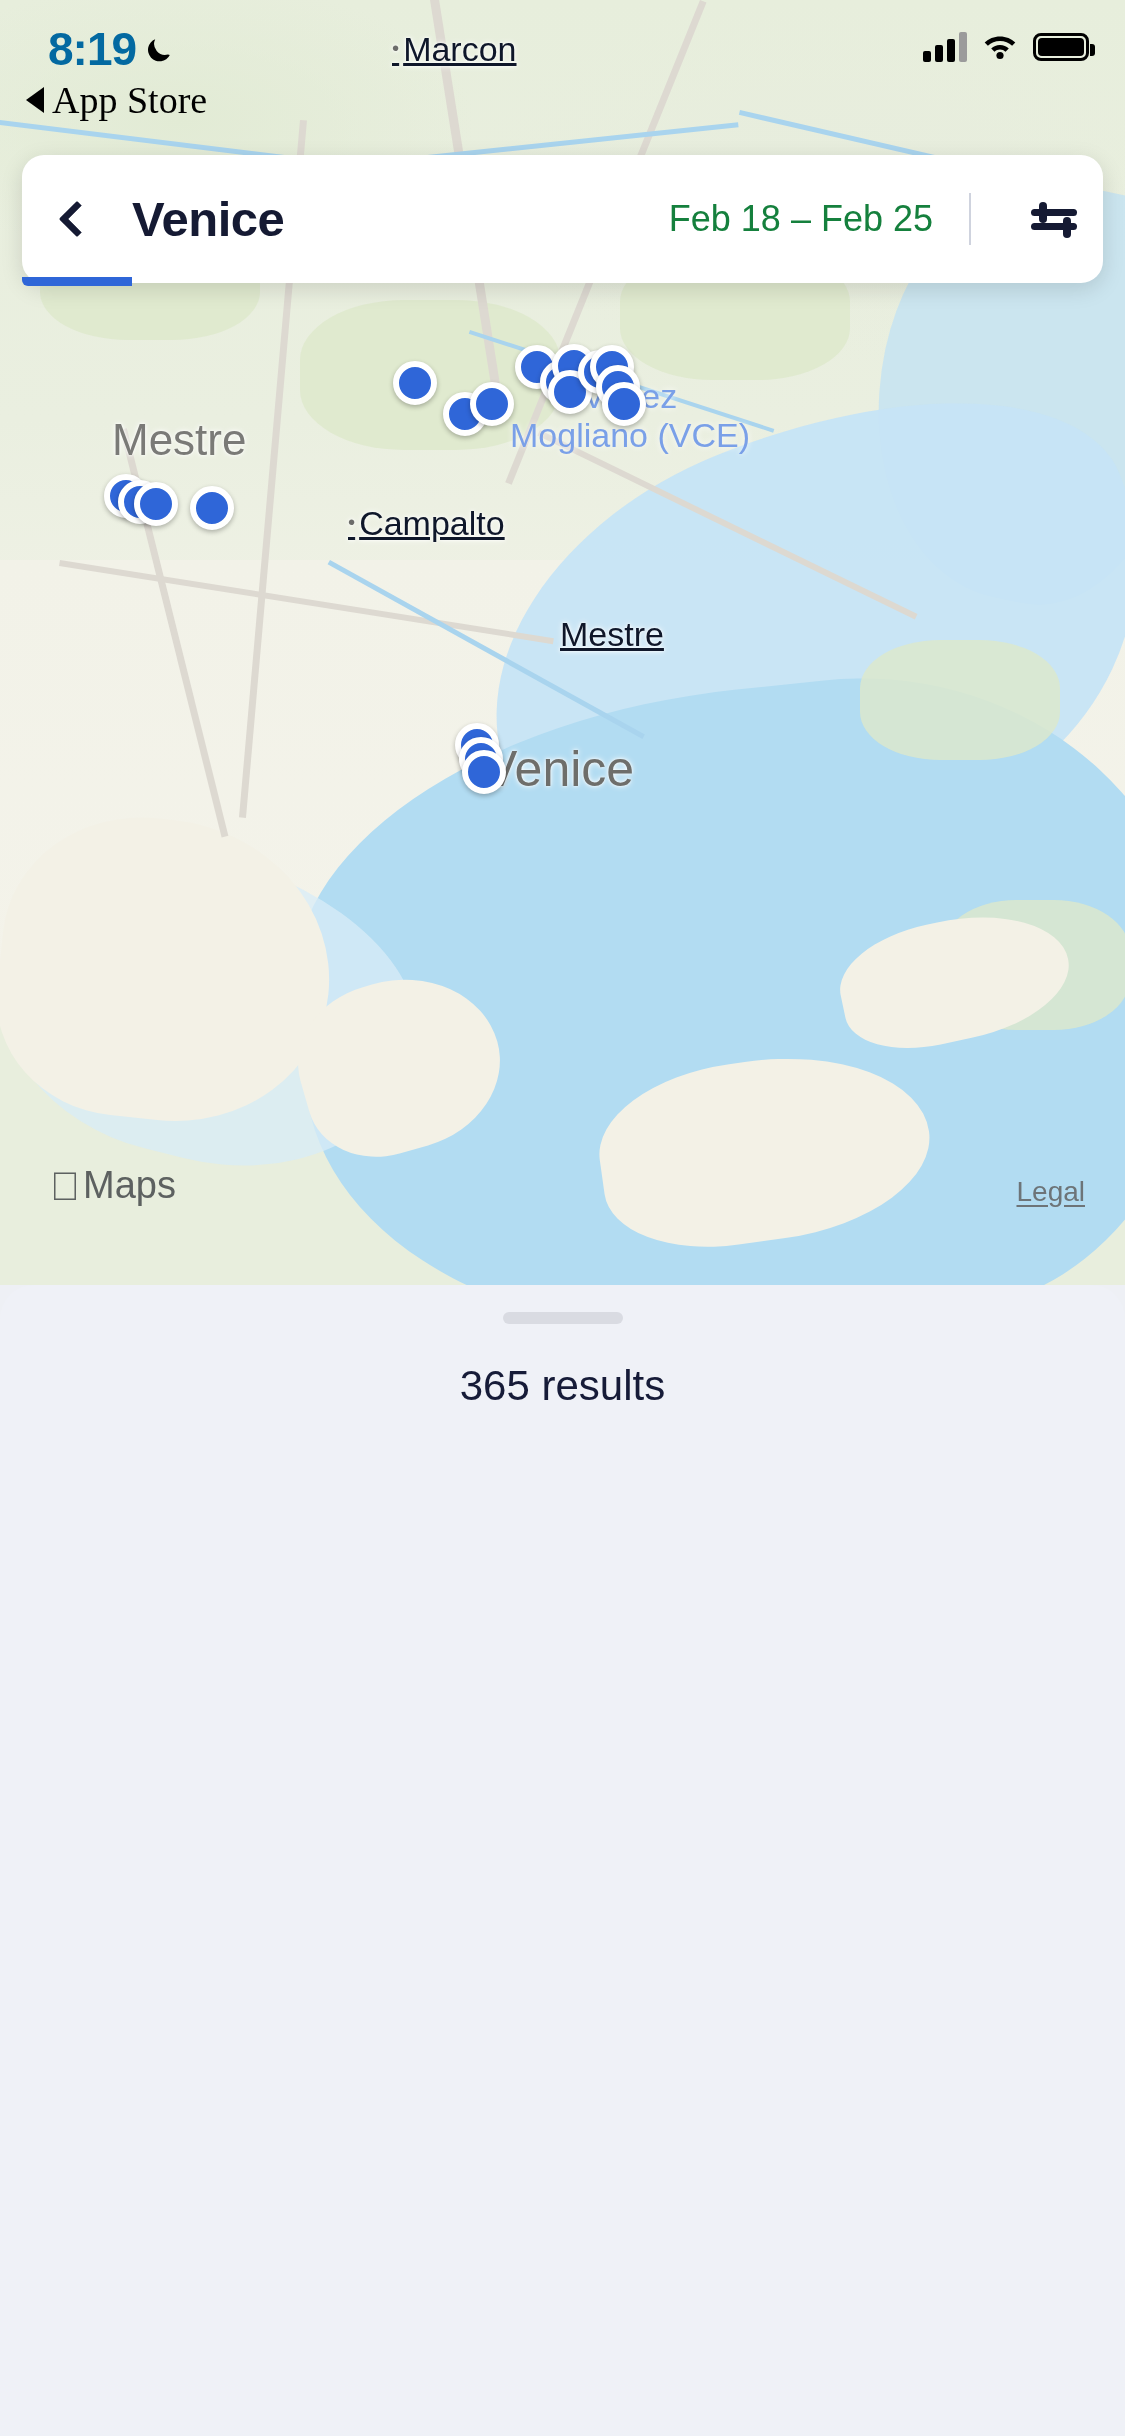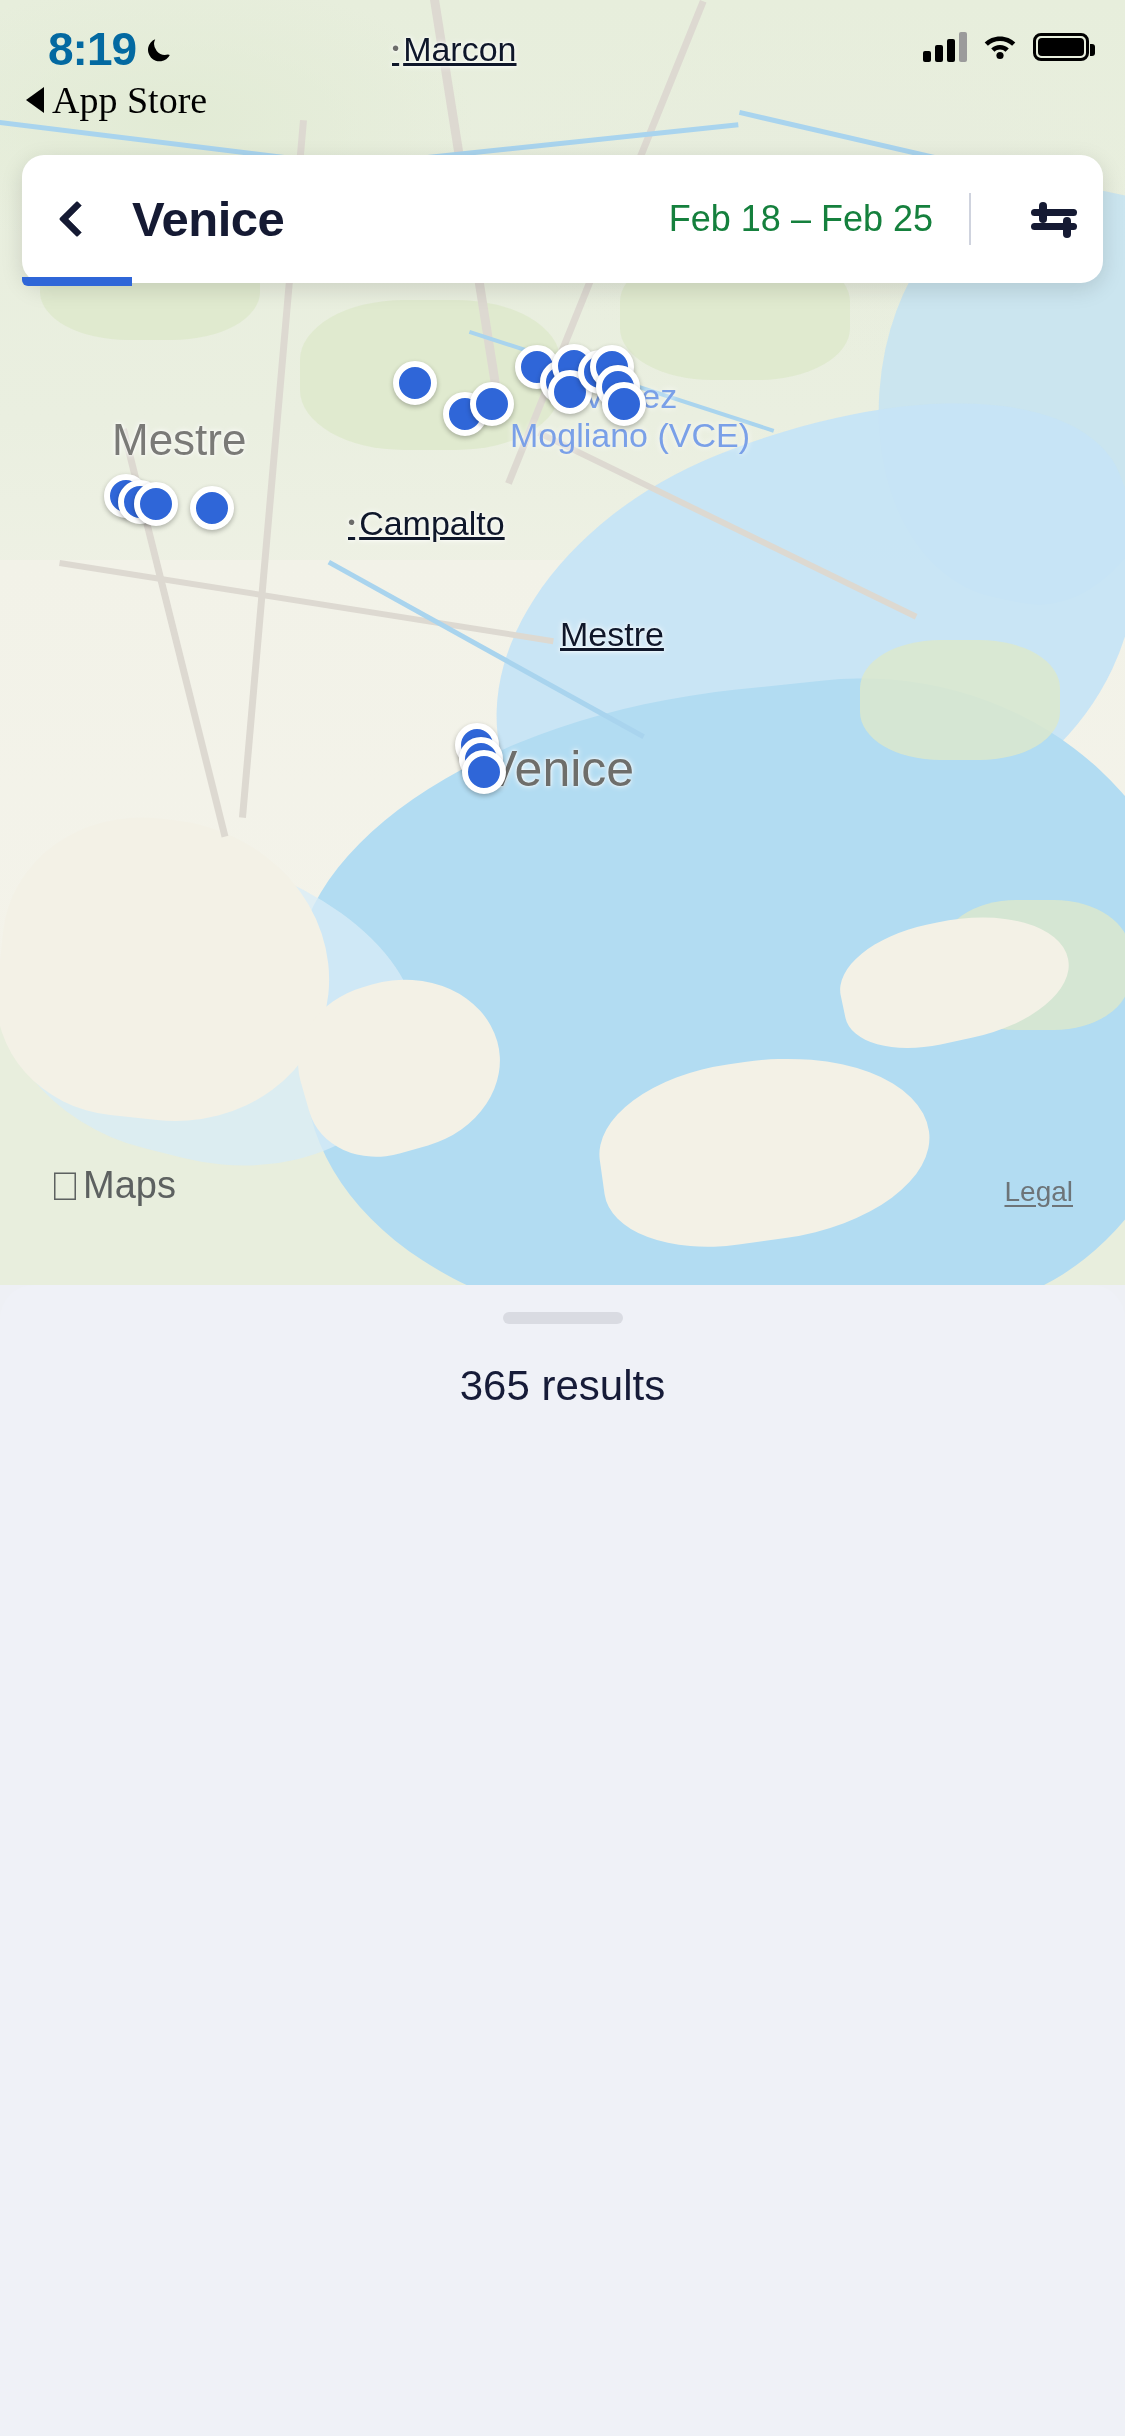--- a/index.html
+++ b/index.html
@@ -73,21 +73,21 @@
     position:absolute; width:44px; height:44px; border-radius:50%;
     background:#2f66d8; border:6px solid #fff;
     box-shadow: 0 2px 5px rgba(0,0,0,.28);
   }
   .attrib {
     position:absolute; left:50px; top:1164px; display:flex; align-items:center; gap:3px;
     color:#5d6160; font-size:38px;
   }
   .apple-glyph { font-size:40px; line-height:1; color:#5d6160; }
   .legal {
-    position:absolute; right:52px; top:1176px; color:#6d7478; font-size:28px;
+    position:absolute; right:40px; top:1176px; color:#6d7478; font-size:28px;
     text-decoration:underline; text-underline-offset:4px;text-align:right;
   }
 
   
   .statusbar { position:absolute; left:0; top:0; width:1125px; height:130px; z-index:20; }
   .sb-left { position:absolute; left:48px; top:22px; display:flex; align-items:center; gap:10px; }
   .sb-time { font-size:46px; font-weight:600; color:#0369a1; letter-spacing:-1px; }
   .moon-svg { display:block; }
   .back-link { position:absolute; left:26px; top:78px; display:flex; align-items:center; gap:8px;
     font-size:38px; color:#000; font-weight:400;font-family:Liberation Serif, serif; }

